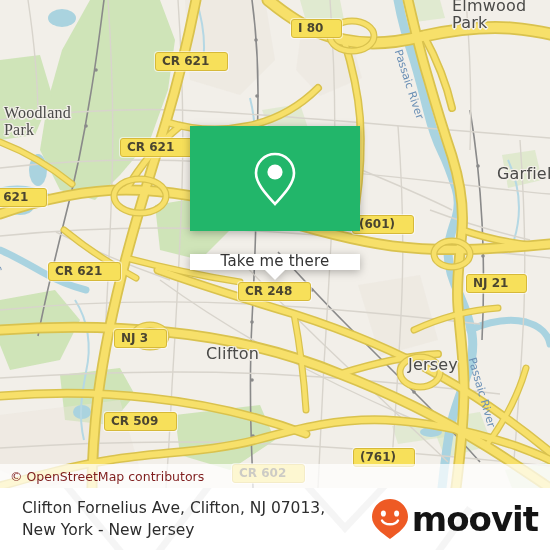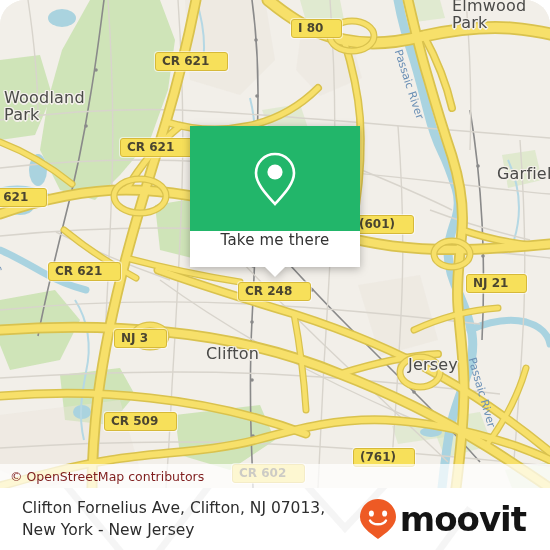--- a/index.html
+++ b/index.html
@@ -7,21 +7,20 @@
     padding: 0;
     background: #ffffff;
   }
   #screen {
     position: relative;
     width: 550px;
     height: 550px;
     overflow: hidden;
     font-family: "Liberation Sans", sans-serif;
     background: #ffffff;
-    border-radius: 25px;
   }
 
   
   #map {
     position: absolute;
     left: 0; top: 0;
     width: 550px;
     height: 488px;
     overflow: hidden;
     background: #f2efe9;
@@ -99,24 +98,25 @@
   }
   #popup-top {
     background: #22b66a;
     height: 105px;
     display: flex;
     align-items: center;
     justify-content: center;
   }
   #popup-bottom {
     background: #ffffff;
-    height: 36px;
+    height: 16px;
     display: flex;
-    align-items: flex-start;
+    align-items: flex-end;
     justify-content: center;
+    margin-top: 23px;
   }
   #popup-label {
     font-family: "DejaVu Sans", sans-serif;
     font-size: 15px;
     color: #333333;
     letter-spacing: .2px;
   }
   #popup-tail {
     position: absolute;
     left: 50%;
@@ -152,21 +152,21 @@
     padding-right: 6px;
     font-family: "DejaVu Sans", sans-serif;
     font-size: 15.5px;
     line-height: 22px;
     color: #2d2d2d;
   }
   #footer-logo {
     position: relative;
     display: flex;
     align-items: center;
-    padding-right: 24px;
+    padding-right: 12px;
   }
   #moovit-wordmark {
     font-family: "DejaVu Sans", sans-serif;
     font-size: 34px;
     font-weight: bold;
     color: #141414;
     letter-spacing: -1px;
     line-height: 34px;
     margin-left: 2px;
   }
@@ -366,21 +366,21 @@
         <ellipse cx="140" cy="196" rx="26" ry="17"></ellipse>
         <ellipse cx="452" cy="254" rx="18" ry="13"></ellipse>
         <ellipse cx="420" cy="372" rx="20" ry="15"></ellipse>
         <ellipse cx="150" cy="336" rx="16" ry="11"></ellipse>
       </g>
     </svg>
 
     <div>
       <div class="place-label big" style="left:452px; top:-3px;">Elmwood
 Park</div>
-      <div class="place-label big" style="left:4px; top:89px;">Woodland
+      <div class="place-label big" style="left:4px; top:104px;font-family:Liberation Serif, serif;">Woodland
 Park</div>
       <div class="place-label big" style="left:497px; top:165px;">Garfield</div>
       <div class="place-label big" style="left:206px; top:345px;">Clifton</div>
       <div class="place-label big" style="left:408px; top:356px;">Jersey</div>
     </div>
 
     <div>
       <div class="water-label" style="left:404px; top:48px; transform:rotate(72deg); transform-origin:0 0;">Passaic River</div>
       <div class="water-label" style="left:478px; top:356px; transform:rotate(74deg); transform-origin:0 0;">Passaic River</div>
       <div class="water-label" style="left:0px; top:252px; transform:rotate(72deg); transform-origin:0 0;">Pas</div>

